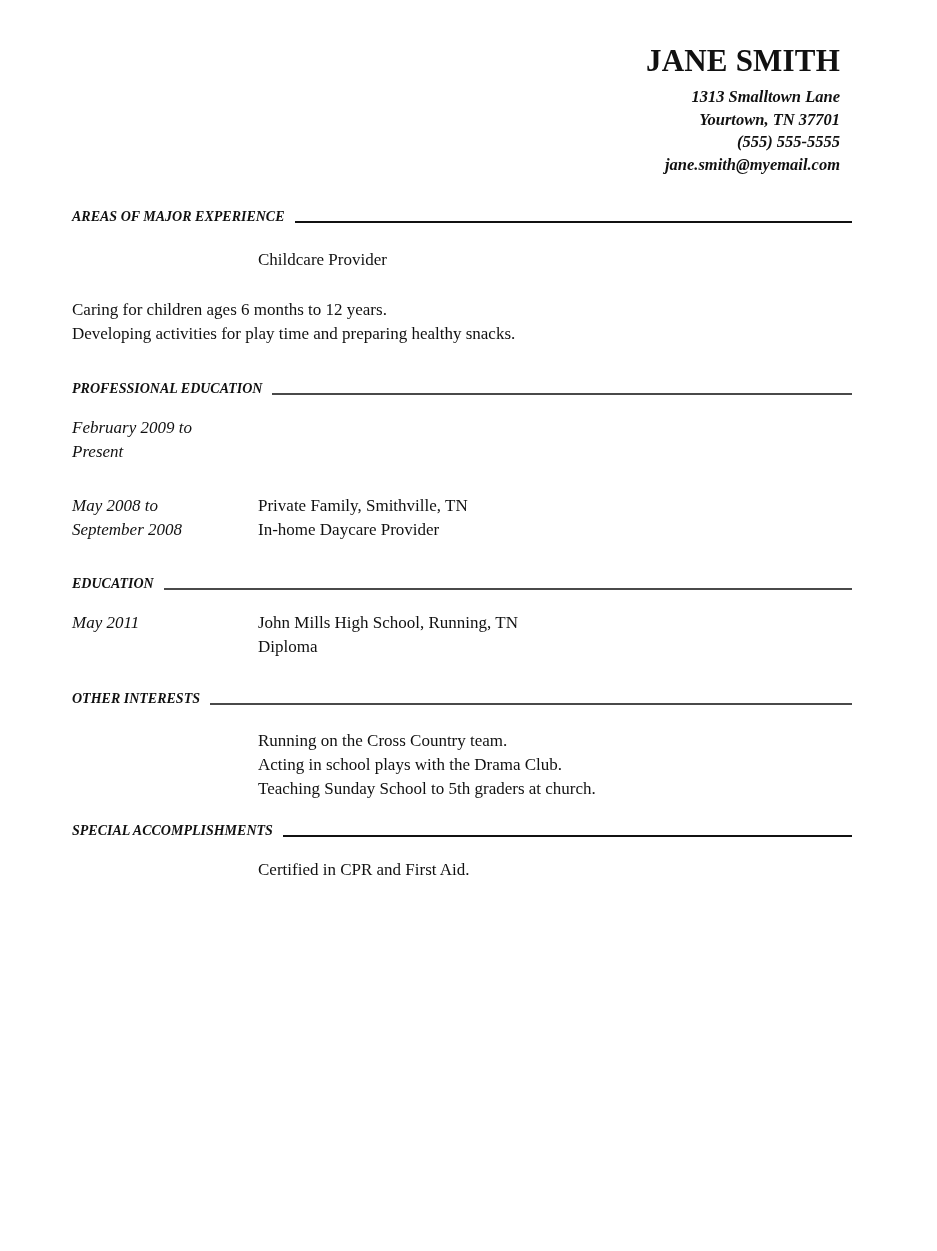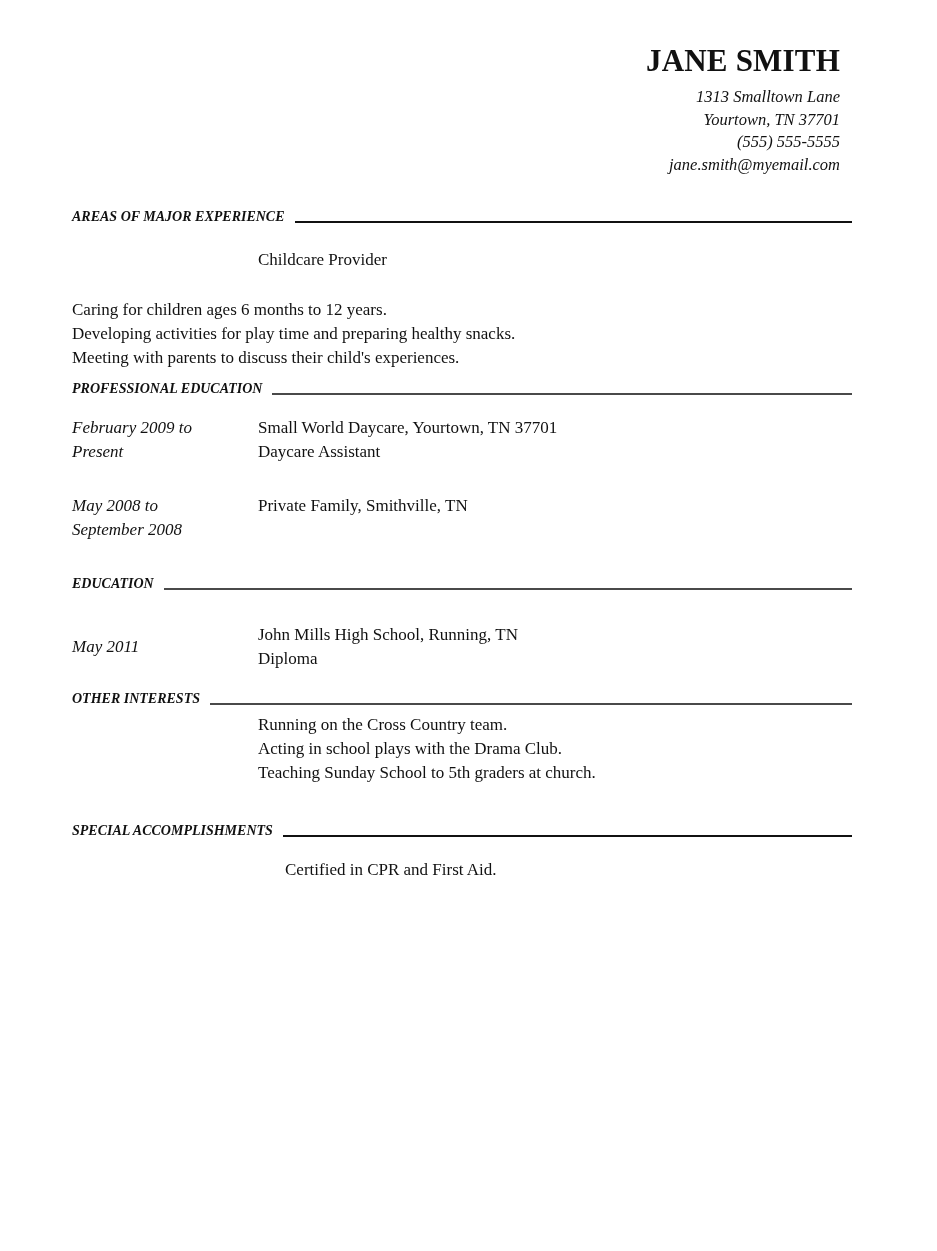--- a/index.html
+++ b/index.html
@@ -1,20 +1,20 @@
 <!DOCTYPE html>
 <html><head>
 <meta charset="utf-8">
 <style>
   html, body { margin: 0; padding: 0; background: #ffffff; }
   body { width: 937px; height: 1251px; position: relative; overflow: hidden;
          font-family: "Liberation Serif", "DejaVu Serif", serif; color: #111; }
   .header { position: absolute; right: 97px; top: 44px; text-align: right; }
   .name { font-size: 31px; font-weight: bold; letter-spacing: 0.2px; line-height: 34px; margin-bottom: 8px; }
-  .contact-line { font-size: 16.5px; font-weight: normal; font-style: italic; line-height: 22.5px; }
+  .contact-line { font-size: 16.5px; font-weight: bold; font-style: italic; line-height: 22.5px; }
   .section { position: absolute; left: 72px; width: 780px; }
   .heading-row { display: flex; align-items: flex-end; height: 24px; }
   .heading { font-size: 14px; font-weight: bold; font-style: italic; white-space: nowrap; line-height: 22px; }
   .rule { flex: 1; margin-left: 10px; border-bottom: 2px solid #4a4a4a; margin-bottom: 5px; }
   .rule.dark { border-bottom-color: #111; }
   .entry { display: flex; font-size: 17px; line-height: 24px; }
   .date { width: 186px; font-style: italic; flex-shrink: 0; }
   .body-col { flex: 1; }
   .line { white-space: nowrap; }
 </style>
@@ -38,86 +38,82 @@
     <div class="date"></div>
     <div class="body-col">
       <div class="line">Childcare Provider</div>
     </div>
   </div>
   <div class="entry" style="margin-top: 26px; flex-direction: column;">
     <div class="date"></div>
     <div class="body-col">
       <div class="line">Caring for children ages 6 months to 12 years.</div>
       <div class="line">Developing activities for play time and preparing healthy snacks.</div>
-      <div class="line">Meeting with parents to discuss their child's experiences.</div>
     </div>
   </div>
 </div>
 
 <div class="section" style="top: 376px;">
   <div class="heading-row">
     <span class="heading">PROFESSIONAL EDUCATION</span>
     <span class="rule"></span>
   </div>
   <div class="entry" style="margin-top: 16px;">
     <div class="date">
       <div class="line">February 2009 to</div>
       <div class="line">Present</div>
     </div>
-    <div class="body-col">
-      <div class="line">Small World Daycare, Yourtown, TN 37701</div>
-      <div class="line">Daycare Assistant</div>
-    </div>
   </div>
   <div class="entry" style="margin-top: 30px;">
     <div class="date">
       <div class="line">May 2008 to</div>
       <div class="line">September 2008</div>
     </div>
     <div class="body-col">
       <div class="line">Private Family, Smithville, TN</div>
+      <div class="line">In-home Daycare Provider</div>
     </div>
   </div>
 </div>
 
 <div class="section" style="top: 571px;">
   <div class="heading-row">
     <span class="heading">EDUCATION</span>
     <span class="rule"></span>
   </div>
-  <div class="entry" style="margin-top: 28px; align-items: center;">
+  <div class="entry" style="margin-top: 16px;">
     <div class="date">
       <div class="line">May 2011</div>
     </div>
     <div class="body-col">
       <div class="line">John Mills High School, Running, TN</div>
       <div class="line">Diploma</div>
     </div>
   </div>
 </div>
 
 <div class="section" style="top: 686px;">
   <div class="heading-row">
     <span class="heading">OTHER INTERESTS</span>
     <span class="rule"></span>
   </div>
-  <div class="entry" style="margin-top: 3px;">
+  <div class="entry" style="margin-top: 19px;">
     <div class="date"></div>
     <div class="body-col">
       <div class="line">Running on the Cross Country team.</div>
       <div class="line">Acting in school plays with the Drama Club.</div>
       <div class="line">Teaching Sunday School to 5th graders at church.</div>
     </div>
   </div>
 </div>
 
 <div class="section" style="top: 818px;">
   <div class="heading-row">
     <span class="heading">SPECIAL ACCOMPLISHMENTS</span>
     <span class="rule dark"></span>
   </div>
-  <div class="entry" style="margin-top: 16px; gap: 27px;">
+  <div class="entry" style="margin-top: 16px;">
     <div class="date"></div>
     <div class="body-col">
       <div class="line">Certified in CPR and First Aid.</div>
     </div>
   </div>
 </div>
 
 </body></html>

